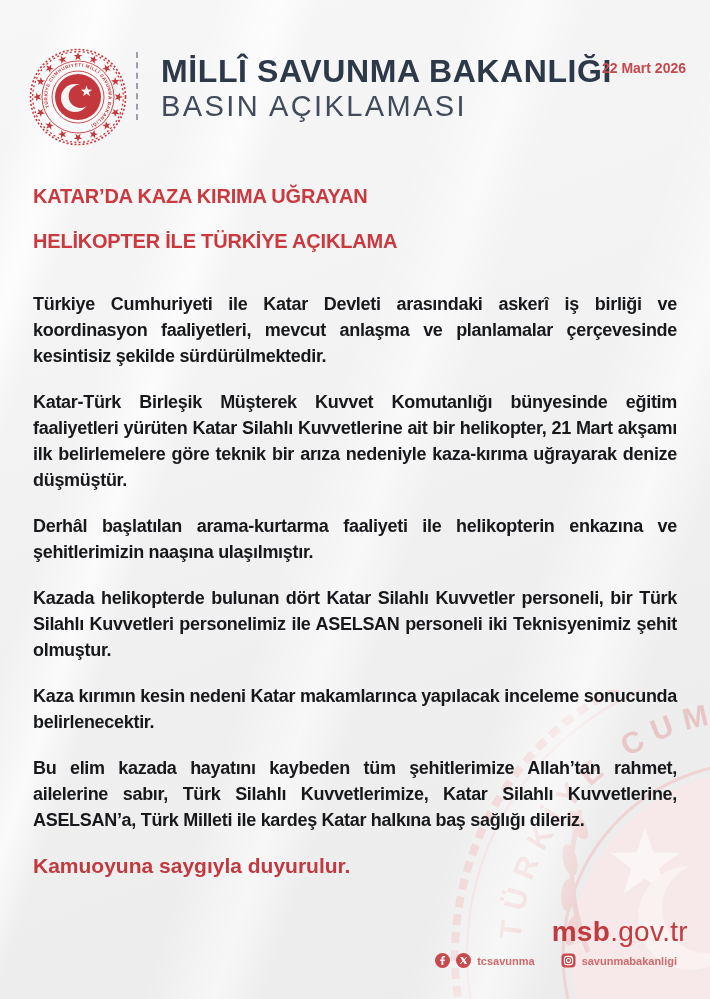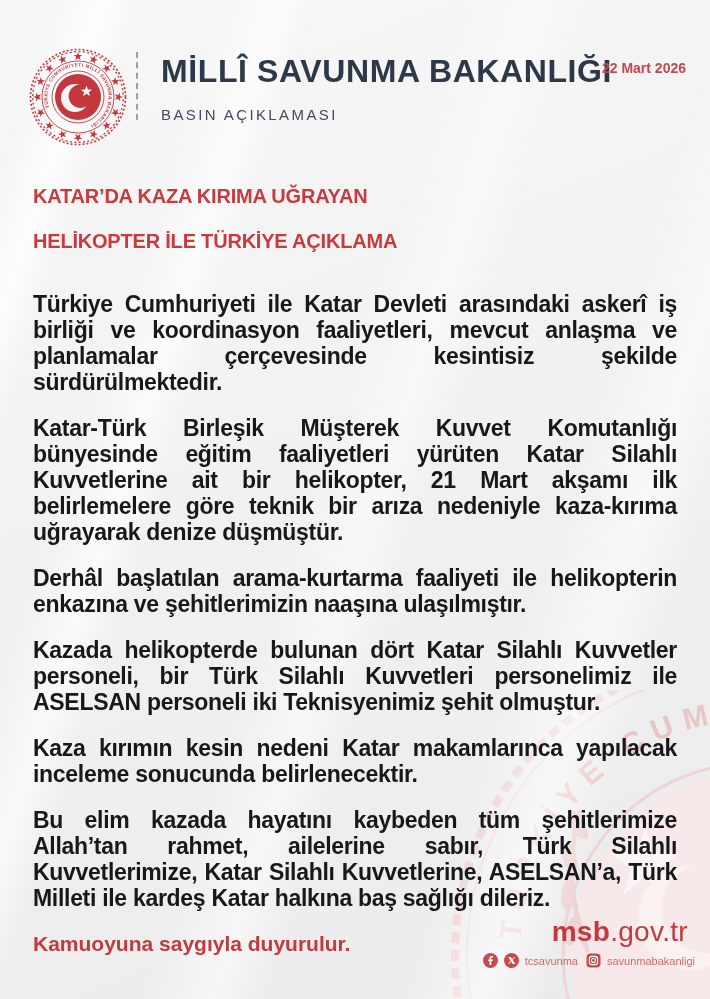--- a/index.html
+++ b/index.html
@@ -14,34 +14,34 @@
       linear-gradient(108deg,rgba(255,255,255,0) 5%,rgba(255,255,255,.8) 10%,rgba(255,255,255,0) 14%),
       linear-gradient(108deg,rgba(255,255,255,0) 21%,rgba(255,255,255,.7) 27%,rgba(255,255,255,0) 31%),
       linear-gradient(108deg,rgba(255,255,255,0) 45%,rgba(255,255,255,.55) 52%,rgba(255,255,255,0) 57%),
       linear-gradient(108deg,rgba(255,255,255,0) 70%,rgba(255,255,255,.6) 78%,rgba(255,255,255,0) 84%);
   }
   .watermark{position:absolute;left:420px;top:690px;z-index:1;}
   .emblem{position:absolute;left:28px;top:47px;z-index:3;}
   .divider{position:absolute;left:136px;top:52px;height:68px;border-left:2px dashed #97a0ac;z-index:3;}
   .htext{position:absolute;left:161px;top:57px;z-index:3;}
   .ministry{font-size:32px;font-weight:700;letter-spacing:.6px;color:#2d3949;line-height:28px;}
-  .subtitle{font-size:15px;font-weight:400;letter-spacing:2.4px;color:#414b5a;line-height:28px;margin-top:16px;}
+  .subtitle{font-size:29px;font-weight:400;letter-spacing:2.4px;color:#414b5a;line-height:28px;margin-top:7px;}
   .date{position:absolute;right:24px;top:60px;font-size:14px;font-weight:700;color:#c5484d;z-index:3;}
   .title{position:absolute;left:33px;top:174px;z-index:3;margin:0;
     font-size:20px;line-height:45px;font-weight:800;color:#c9393e;letter-spacing:-.2px;}
   .content{position:absolute;left:33px;right:33px;top:291px;z-index:3;}
   .content p{
-    margin:0 0 20px 0;font-size:23px;line-height:26px;font-weight:700;
+    margin:0 0 20px 0;font-size:18px;line-height:26px;font-weight:700;
     color:#17181b;text-align:justify;letter-spacing:-.3px;
   }
   .closing{color:#c13a3f !important;font-size:21px !important;letter-spacing:0 !important;text-align:right;margin-top:6px !important;}
   .site{position:absolute;right:22px;top:916px;z-index:3;font-size:28px;color:#c13a3f;font-weight:400;letter-spacing:.3px;cursor:pointer;}
   .site .site-bold{font-weight:800;}
   .social{position:absolute;right:13px;top:953px;z-index:3;display:flex;align-items:center;gap:6px;}
-  .social .handle{font-size:11px;font-weight:400;color:#d06a6b;margin-right:2px;cursor:pointer;}
+  .social .handle{font-size:11px;font-weight:700;color:#d06a6b;margin-right:20px;cursor:pointer;}
   .sicon{display:block;cursor:pointer;}
 </style>
 </head>
 <body>
 
 <div class="page">
 
   <svg class="watermark" width="560" height="520" viewBox="0 0 560 520">
     <circle cx="335" cy="265" r="300" fill="none" stroke="#edd2d2" stroke-width="8" stroke-dasharray="11 7"></circle>
     <circle cx="335" cy="265" r="288" fill="none" stroke="#f1dcdc" stroke-width="2.5"></circle>

